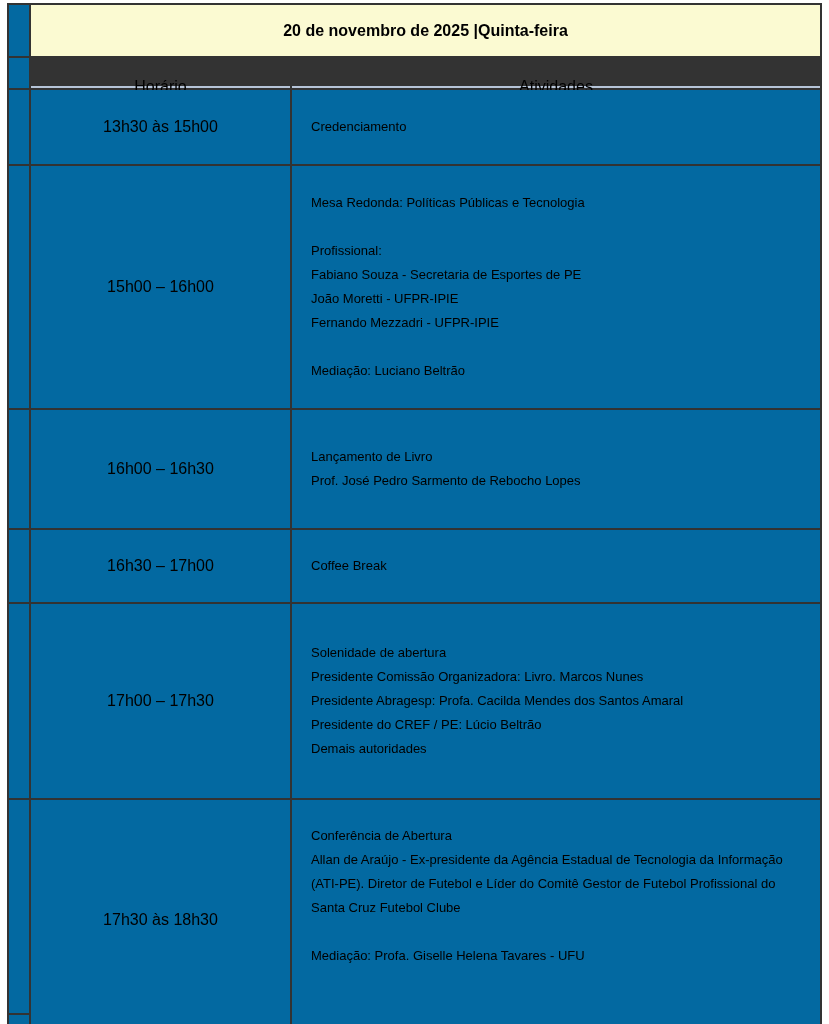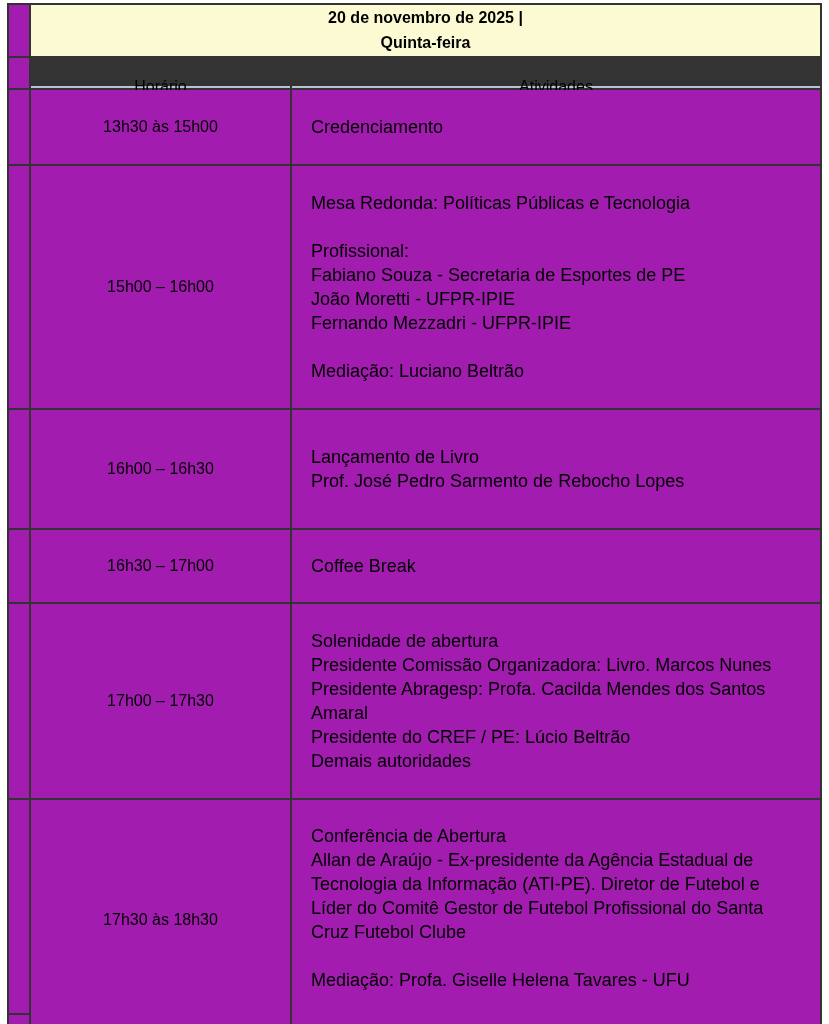--- a/index.html
+++ b/index.html
@@ -21,26 +21,27 @@
     top: 3px;
     width: 815px;
     box-sizing: border-box;
     display: grid;
     grid-template-columns: 20px 259px 528px;
     grid-template-rows: 51px 30px 74px 242px 118px 72px 194px 240px;
     gap: 2px;
     background: var(--border, #333333);
     border: 2px solid var(--border, #333333);
   }
-  .cell { background: #a21caf; }
+  .cell { background: #0369a1; }
   .date-cell {
     grid-column: 2 / 4;
     background: var(--date-bg, #FBFAD2);
     display: flex;
-    flex-direction: column;
+    flex-direction: row;
+    justify-content: center;
     align-items: center;
     text-align: center;
     font-weight: bold;
     font-size: 16px;
     line-height: 25px;
   }
   .colhead {
     background: var(--head-bg, #B6C4D8);
     display: flex;
     align-items: center;
@@ -54,21 +55,21 @@
     justify-content: center;
     font-size: 16px;
     text-align: center;
   }
   .act-cell {
     display: flex;
     flex-direction: column;
     justify-content: center;
     box-sizing: border-box;
     padding: 12px 20px 12px 19px;
-    font-size: 18px;
+    font-size: 13px;
     line-height: 24px;
   }
   .act-cell.last {
     justify-content: flex-start;
     padding-top: 24px;
   }
   .act-line { min-height: 24px; }
   .b { font-weight: normal; }
   .narrow-split { position: relative; }
   .narrow-split::after {

